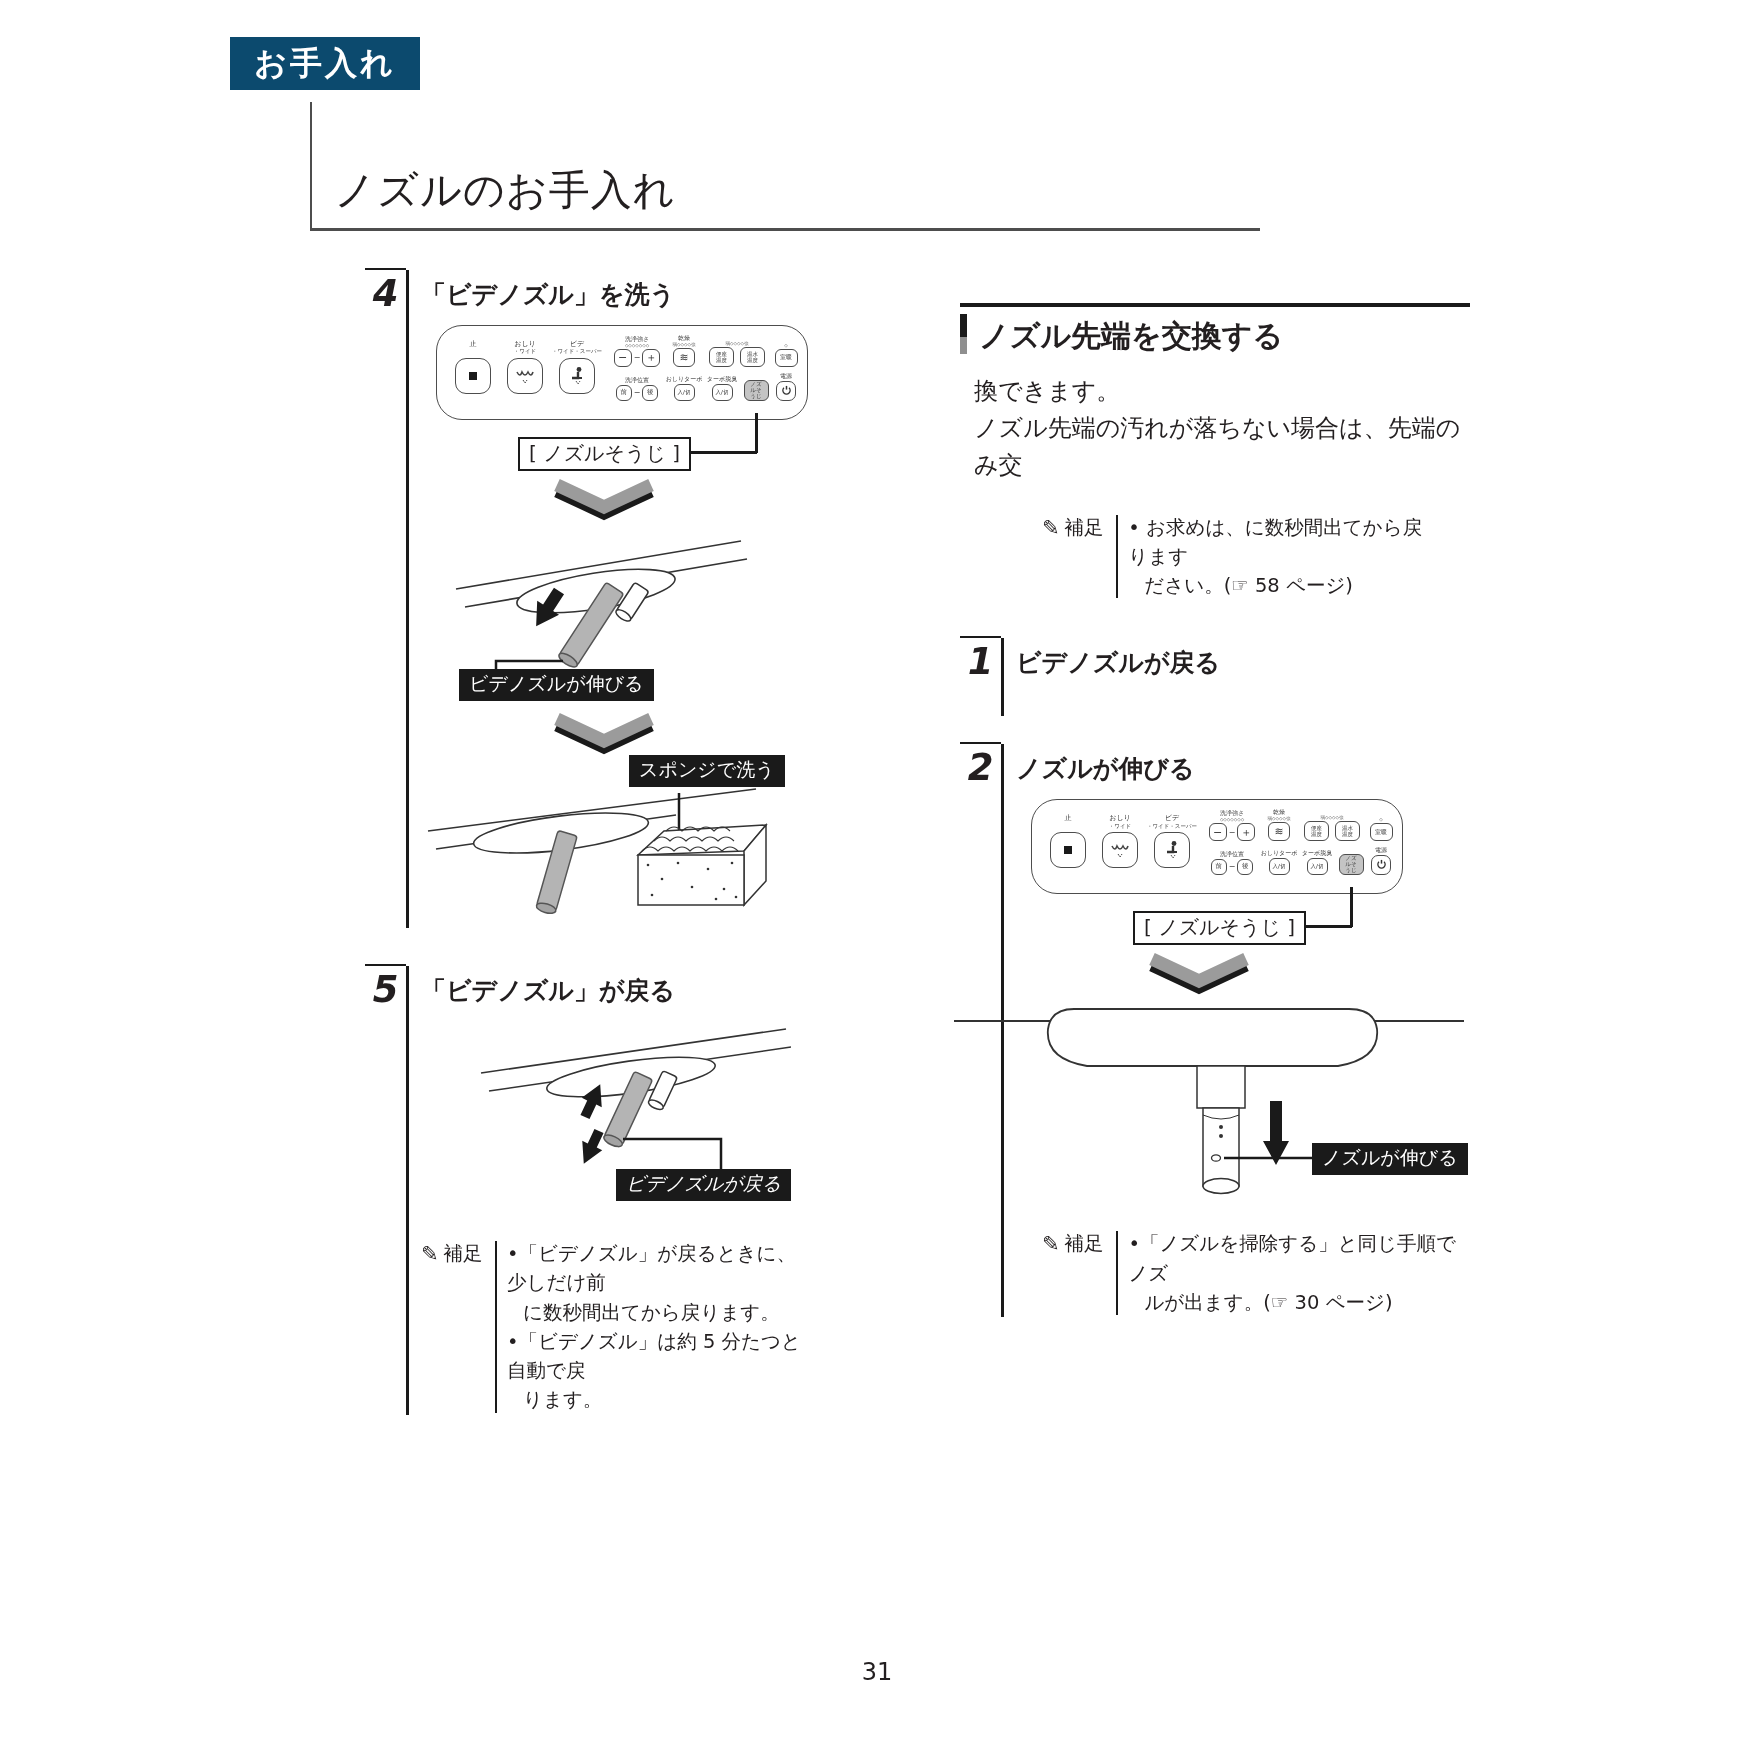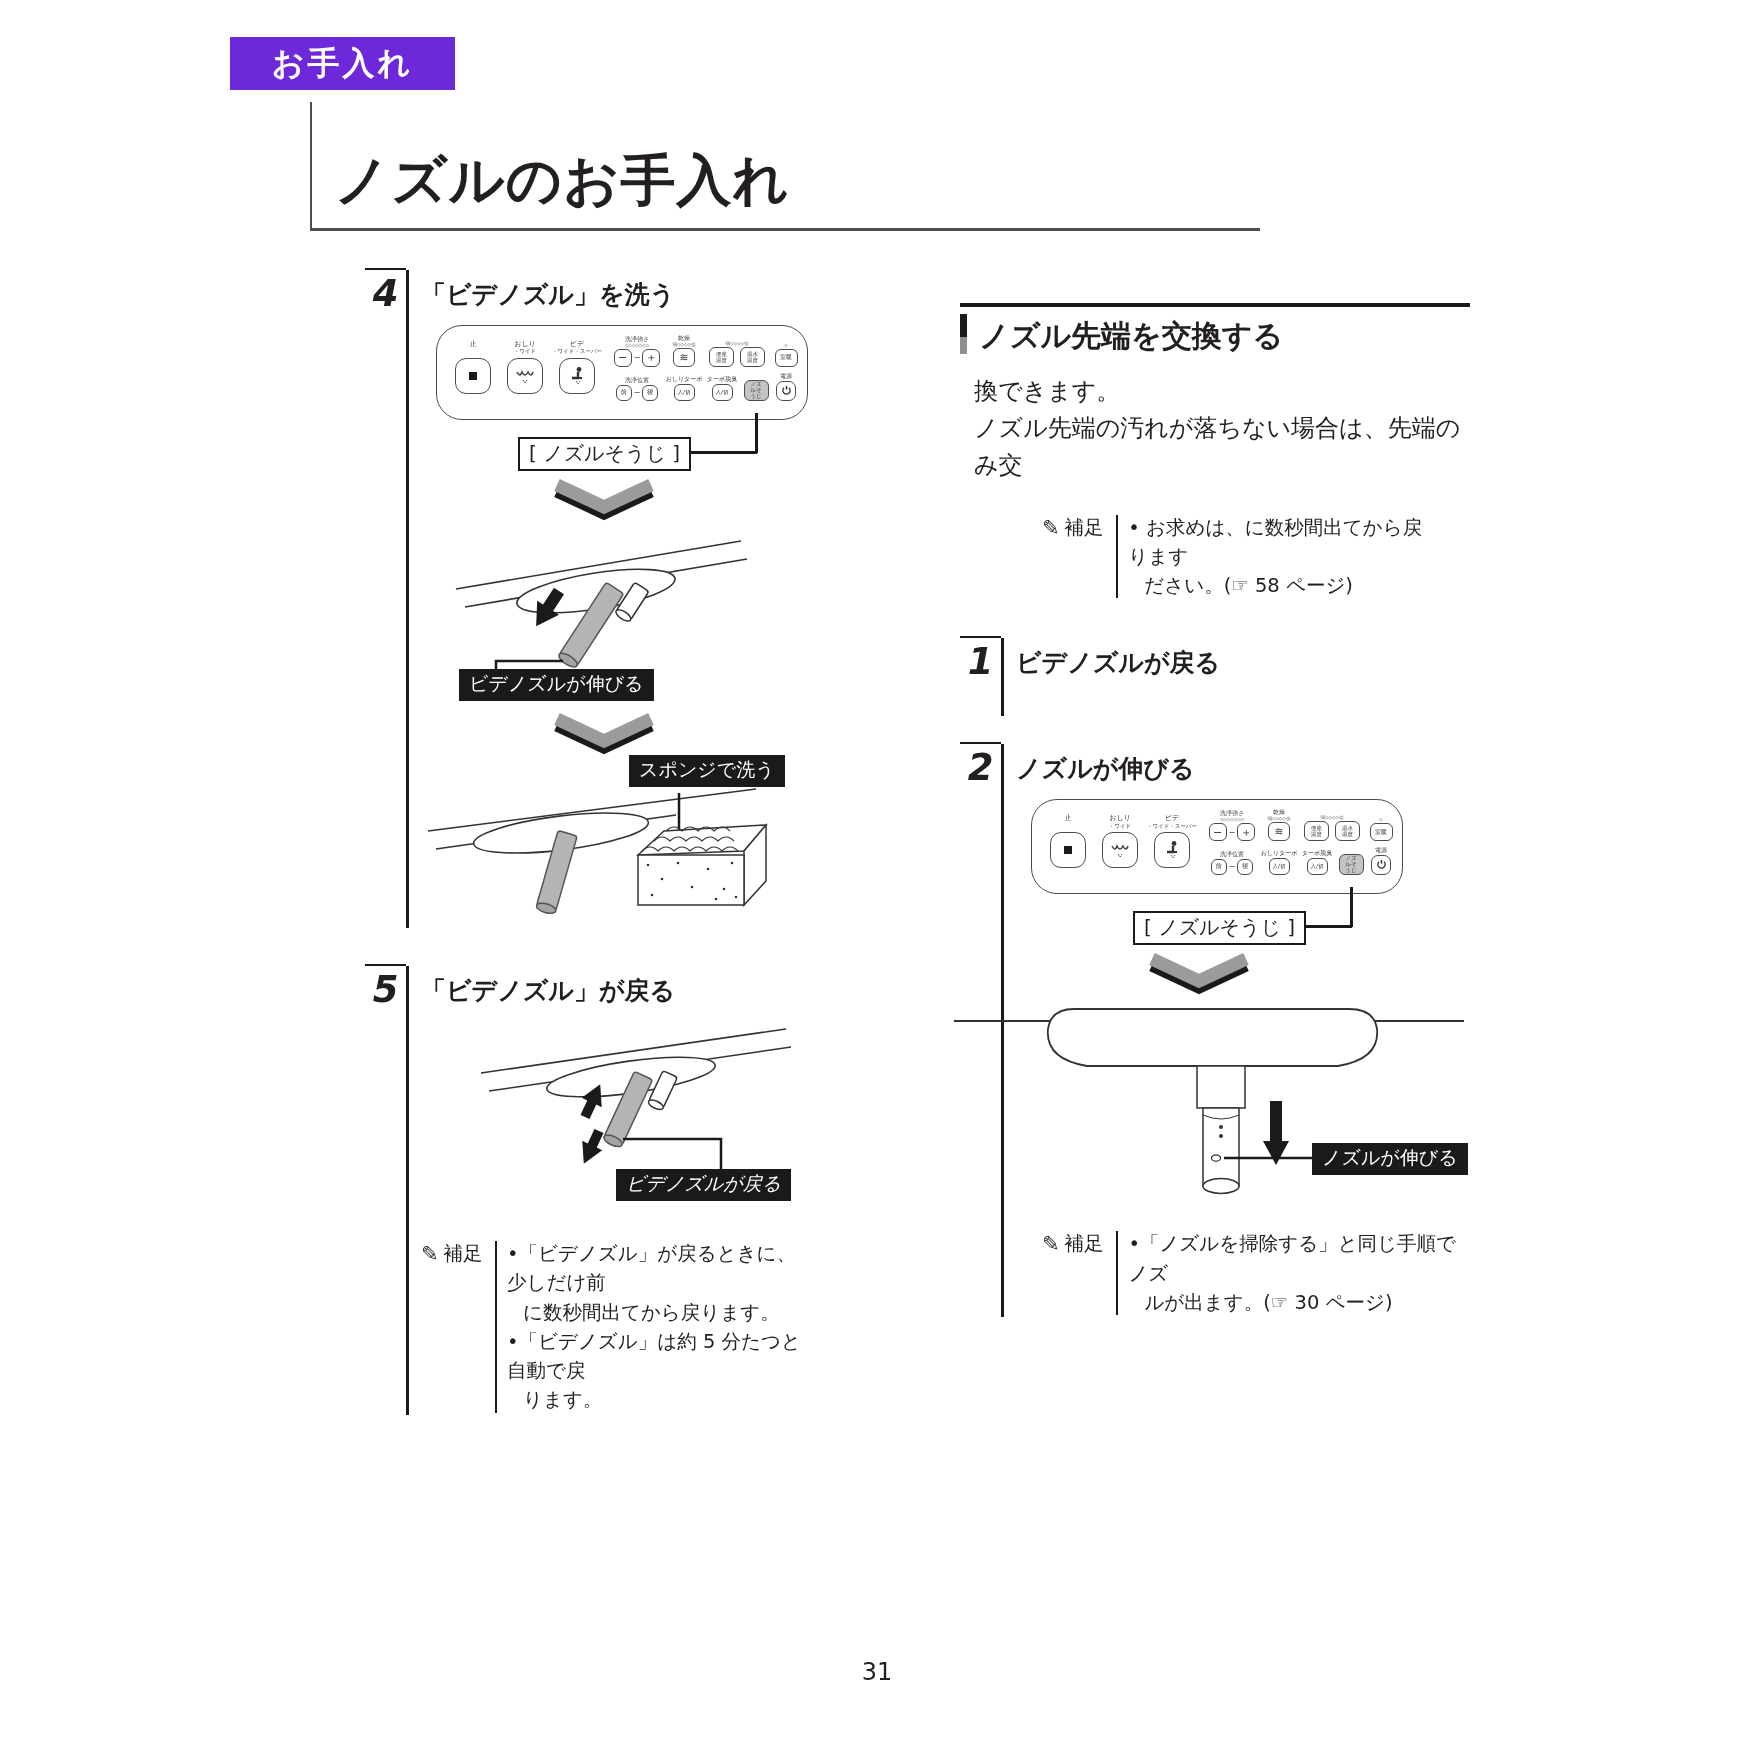--- a/index.html
+++ b/index.html
@@ -3,31 +3,31 @@
 <meta charset="utf-8">
 <style>
   html,body{margin:0;padding:0;}
   body{
     width:1754px;height:1754px;position:relative;background:#ffffff;
     font-family:"DejaVu Sans","Liberation Sans",sans-serif;color:#231f20;
     overflow:hidden;
   }
   
   .badge{
-    position:absolute;left:230px;top:37px;width:225px;height:53px;
-    background:#6d28d9;color:#fff;font-size:32px;font-weight:700;
+    position:absolute;left:230px;top:37px;width:190px;height:53px;
+    background:#0c4a6e;color:#fff;font-size:32px;font-weight:700;
     display:flex;align-items:center;justify-content:center;letter-spacing:3px;
   }
   .title-block{
     position:absolute;left:310px;top:102px;width:948px;height:126px;
     border-left:2.5px solid #4d4d4d;border-bottom:3.5px solid #4d4d4d;
     display:flex;align-items:flex-end;
   }
   .title-block h1{
-    margin:0 0 10px 22px;font-size:55px;font-weight:700;letter-spacing:1px;
+    margin:0 0 10px 22px;font-size:41px;font-weight:400;letter-spacing:1px;
   }
   
   .col-left{position:absolute;left:365px;top:268px;width:450px;}
   .col-right{position:absolute;left:960px;top:303px;width:510px;}
   
   .step{position:relative;padding-left:56px;}
   .step::before{content:'';position:absolute;left:41px;top:2px;bottom:0;width:2.5px;background:#1a1a1a;}
   .step-num{
     position:absolute;left:0;top:0;width:41px;text-align:center;
     border-top:2.5px solid #1a1a1a;font-size:37px;font-weight:700;font-style:italic;

